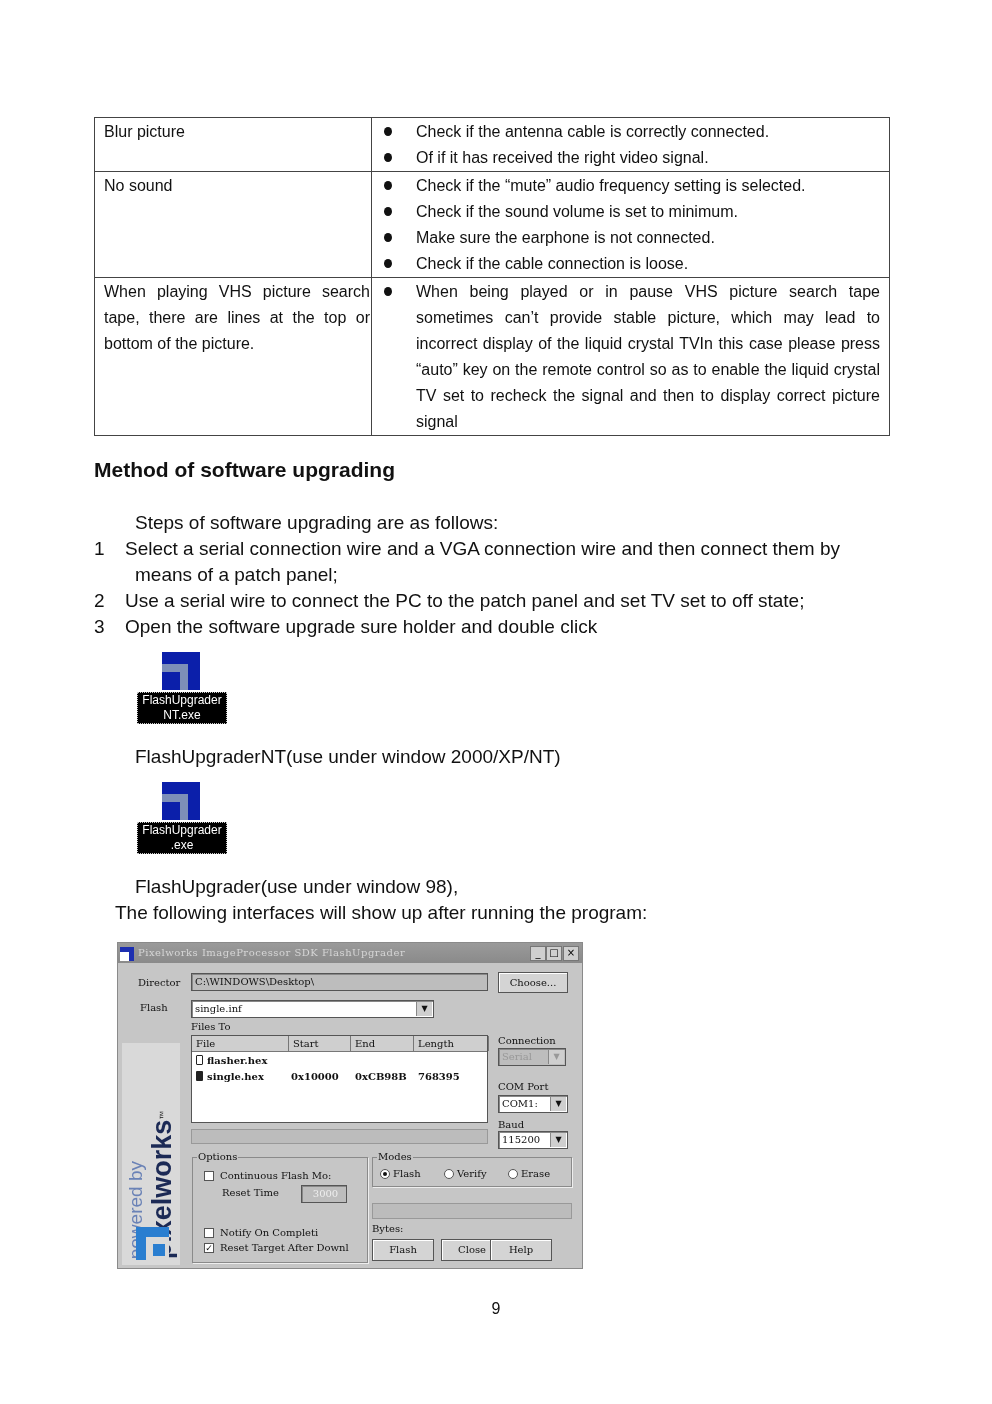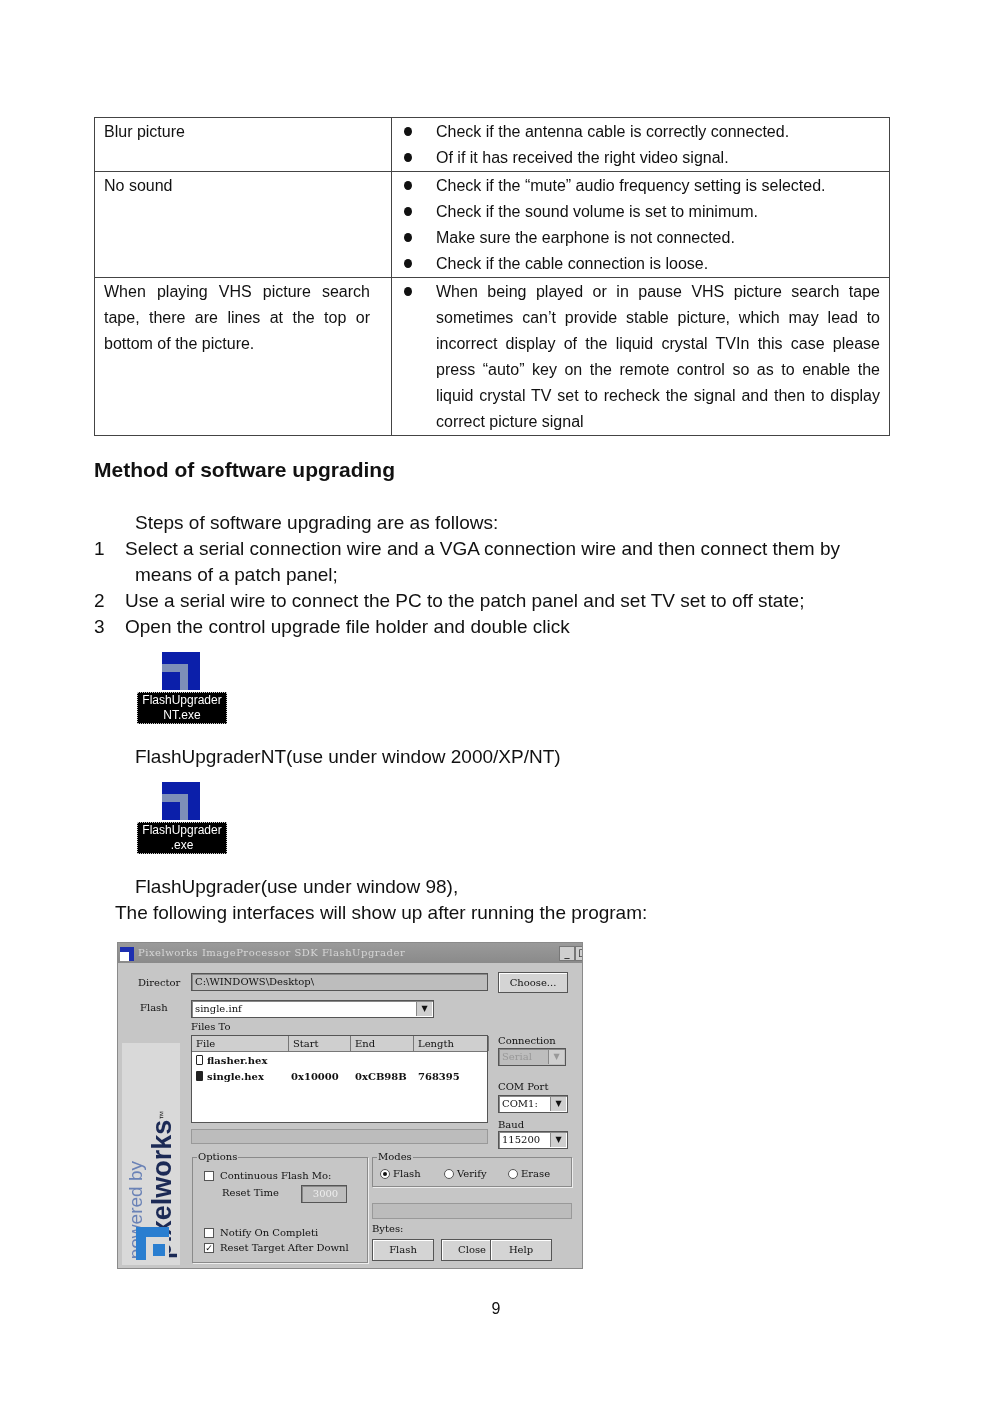--- a/index.html
+++ b/index.html
@@ -1,20 +1,20 @@
 <!DOCTYPE html>
 <html><head>
 <meta charset="utf-8">
 <style>
   html, body { margin:0; padding:0; background:#ffffff; }
   body { width:992px; height:1404px; position:relative; font-family:"Liberation Sans", sans-serif; color:#111; overflow:hidden; }
 
   
   .ttable { position:absolute; left:94px; top:117px; width:796px; border-collapse:collapse; font-size:16px; line-height:26px; }
-  .ttable td { border:1px solid #444; vertical-align:top; padding:1px 21px 0 9px; }
+  .ttable td { border:1px solid #444; vertical-align:top; padding:1px 1px 0 9px; }
   .ttable td.sym { width:266px; text-align:justify; }
   .ttable td.sol { padding-left:10px; padding-right:9px; }
   .ttable ul { margin:0; padding:0; list-style:none; }
   .ttable li { position:relative; padding-left:34px; text-align:justify; }
   .ttable li::before { content:""; position:absolute; left:2px; top:8px; width:8px; height:9px; border-radius:50%; background:#111; }
 
   .heading { position:absolute; left:94px; top:458px; font-size:21px; font-weight:bold; }
   .para { position:absolute; font-size:19px; line-height:26px; }
   .step { position:absolute; left:94px; font-size:19px; line-height:26px; width:810px; }
   .step .num { display:inline-block; width:31px; }
@@ -22,21 +22,21 @@
 
   
   .dicon { position:absolute; width:90px; }
   .dicon .glyph { position:relative; width:38px; height:38px; margin:0 0 0 25px; background:#0b1faa; }
   .dicon .glyph .inner2 { position:absolute; left:0; top:12px; width:26px; height:26px; background:#7d8fb8; }
   .dicon .glyph .inner4 { position:absolute; left:0; top:20px; width:18px; height:18px; background:#0b1faa; }
   .dicon .label { margin-top:2px; background:#000000; color:#fff; font-size:12px; line-height:15px; text-align:center; border:1px dotted #c9c9c9; padding:0 1px; }
 
   
   .win { position:absolute; left:117px; top:942px; width:466px; height:327px; background:#c6c6c6; border:1px solid #8a8a8a; box-sizing:border-box; font-family:"DejaVu Serif", serif; font-size:10px; color:#111; overflow:hidden; }
-  .titlebar { position:absolute; left:0; top:0; width:100%; height:20px; background:linear-gradient(#9a9a9a,#8a8a8a);padding-left:29px; }
+  .titlebar { position:absolute; left:0; top:0; width:100%; height:20px; background:linear-gradient(#9a9a9a,#8a8a8a); }
   .titlebar .appicon { position:absolute; left:2px; top:4px; width:14px; height:14px; background:#1d2fb0; }
   .titlebar .appicon::after { content:""; position:absolute; left:0; top:5px; width:9px; height:9px; background:#fff; }
   .titlebar .ttl { position:absolute; left:20px; top:4px; color:#d6d6d6; font-size:10px; letter-spacing:0.5px; }
   .tbtn { position:absolute; top:3px; width:14px; height:13px; background:#cfcfcf; border:1px solid #777; font-size:10px; line-height:12px; text-align:center; font-family:"DejaVu Sans", sans-serif; color:#000; }
   .lbl { position:absolute; font-size:10px; white-space:nowrap; }
   .field { position:absolute; background:#fff; border:1px solid #555; box-shadow:inset 1px 1px 0 #888; font-size:10px; line-height:16px; padding-left:3px; box-sizing:border-box; white-space:nowrap; overflow:hidden; }
   .field.ro { background:#bdbdbd; }
   .dd { position:absolute; right:1px; top:1px; width:15px; height:14px; background:#cfcfcf; border-left:1px solid #888; font-size:8px; line-height:14px; text-align:center; font-family:"DejaVu Sans", sans-serif; }
   .btn { position:absolute; background:#d4d4d4; border:1px solid #555; box-shadow:inset 1px 1px 0 #fff; font-size:10px; text-align:center; line-height:20px; box-sizing:border-box; }
   .listview { position:absolute; left:73px; top:92px; width:297px; height:88px; background:#fff; border:1px solid #555; box-sizing:border-box; }
@@ -103,21 +103,21 @@
 <div class="para" style="left:135px; top:510px;">Steps of software upgrading are as follows:</div>
 
 <div class="step" style="top:536px;">
   <span class="num">1</span><span>Select a serial connection wire and a VGA connection wire and then connect them by</span>
   <span class="cont">means of a patch panel;</span>
 </div>
 <div class="step" style="top:588px;">
   <span class="num">2</span><span>Use a serial wire to connect the PC to the patch panel and set TV set to off state;</span>
 </div>
 <div class="step" style="top:614px;">
-  <span class="num">3</span><span>Open the control upgrade file holder and double click</span>
+  <span class="num">3</span><span>Open the software upgrade sure holder and double click</span>
 </div>
 
 <div class="dicon" style="left:137px; top:652px;">
   <div class="glyph">
     <div class="inner2"></div>
       <div class="inner4"></div>
   </div>
   <div class="label">
     <div>FlashUpgrader</div>
     <div>NT.exe</div>

